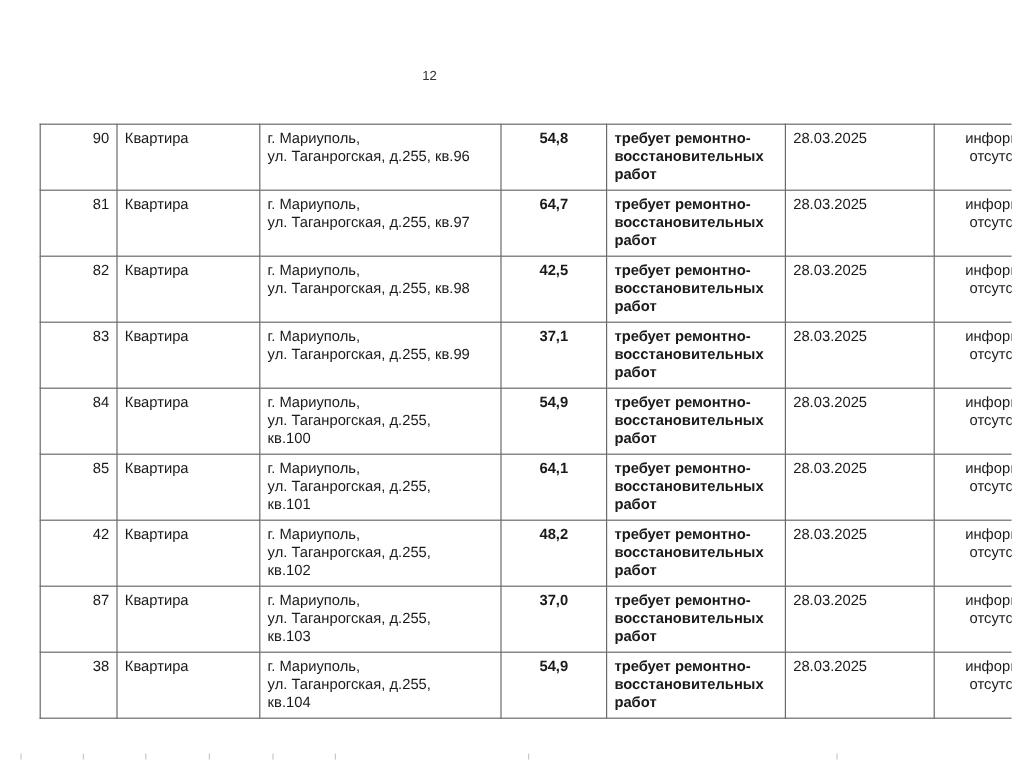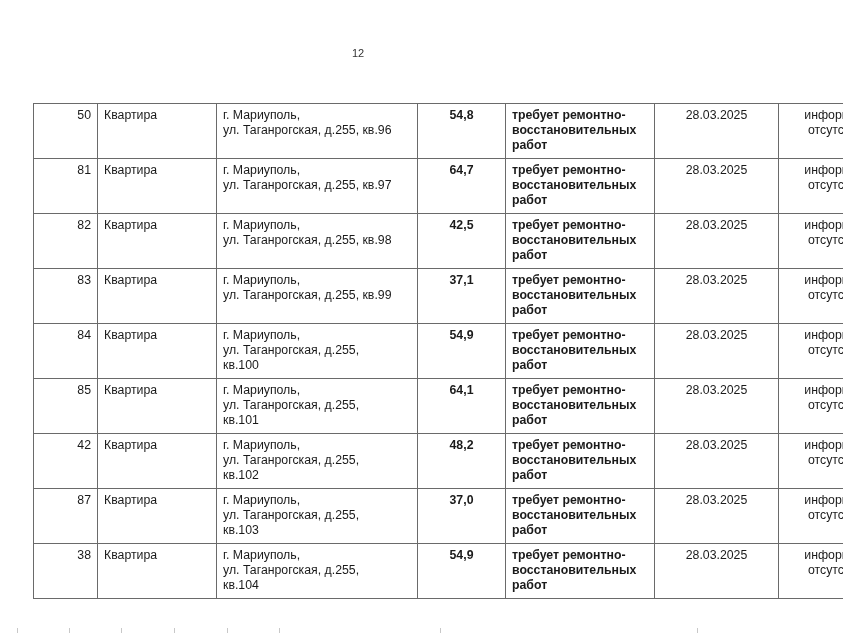--- a/index.html
+++ b/index.html
@@ -12,21 +12,21 @@
       height: 643px;
       position: relative;
       overflow: hidden;
       font-family: "Liberation Sans", sans-serif;
       color: #1a1a1a;
     }
     .page-number {
       position: absolute;
       left: 0;
       width: 716px;
-      top: 47px;
+      top: 58px;
       text-align: center;
       font-size: 11px;
       color: #333;
     }
     table.registry {
       position: absolute;
       left: 33px;
       top: 103px;
       border-collapse: collapse;
       table-layout: fixed;
@@ -39,21 +39,21 @@
       line-height: 15px;
       padding: 4px 6px 0 6px;
       height: 50px;
       overflow: hidden;
     }
     td.c-num { width: 51px; text-align: right; padding-right: 8px; }
     td.c-type { width: 106px; }
     td.c-addr { width: 188px; }
     td.c-area { width: 75px; text-align: center; padding-right: 8px; font-weight: bold; }
     td.c-cond { width: 136px; font-weight: bold; }
-    td.c-date { width: 111px; text-align: center; }
+    td.c-date { width: 111px; }
     td.c-info { width: 112px; text-align: center; padding-top: 6px; }
     .line { display: block; }
     .scan-dots {
       position: absolute;
       left: 0;
       top: 628px;
       width: 843px;
       height: 6px;
     }
     .scan-dots span {
@@ -65,21 +65,21 @@
     }
   </style>
 </head>
 <body>
 
 <div class="page-number">12</div>
 
 <table class="registry">
   <tbody>
     <tr>
-      <td class="c-num">50</td>
+      <td class="c-num">90</td>
       <td class="c-type">Квартира</td>
       <td class="c-addr">
         <span class="line">г. Мариуполь,</span>
         <span class="line">ул. Таганрогская, д.255, кв.96</span>
       </td>
       <td class="c-area">54,8</td>
       <td class="c-cond">
         <span class="line">требует ремонтно-</span>
         <span class="line">восстановительных</span>
         <span class="line">работ</span>

